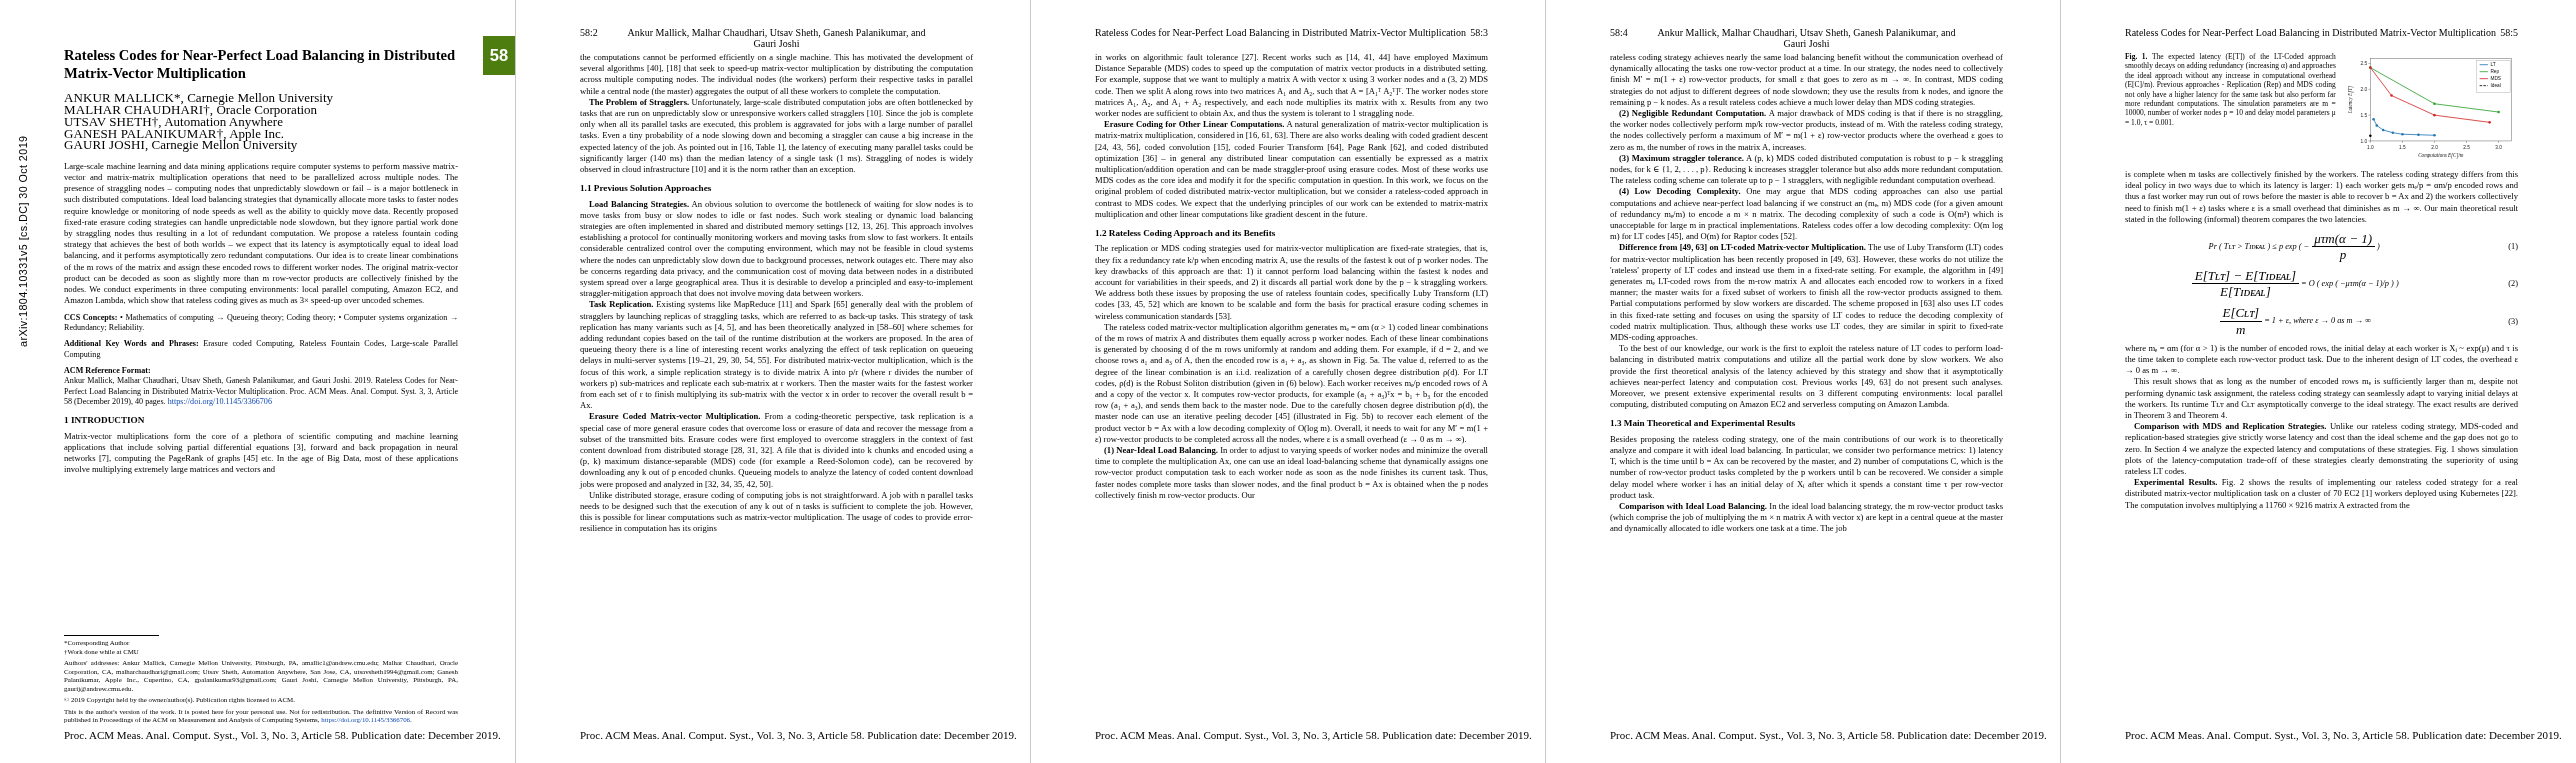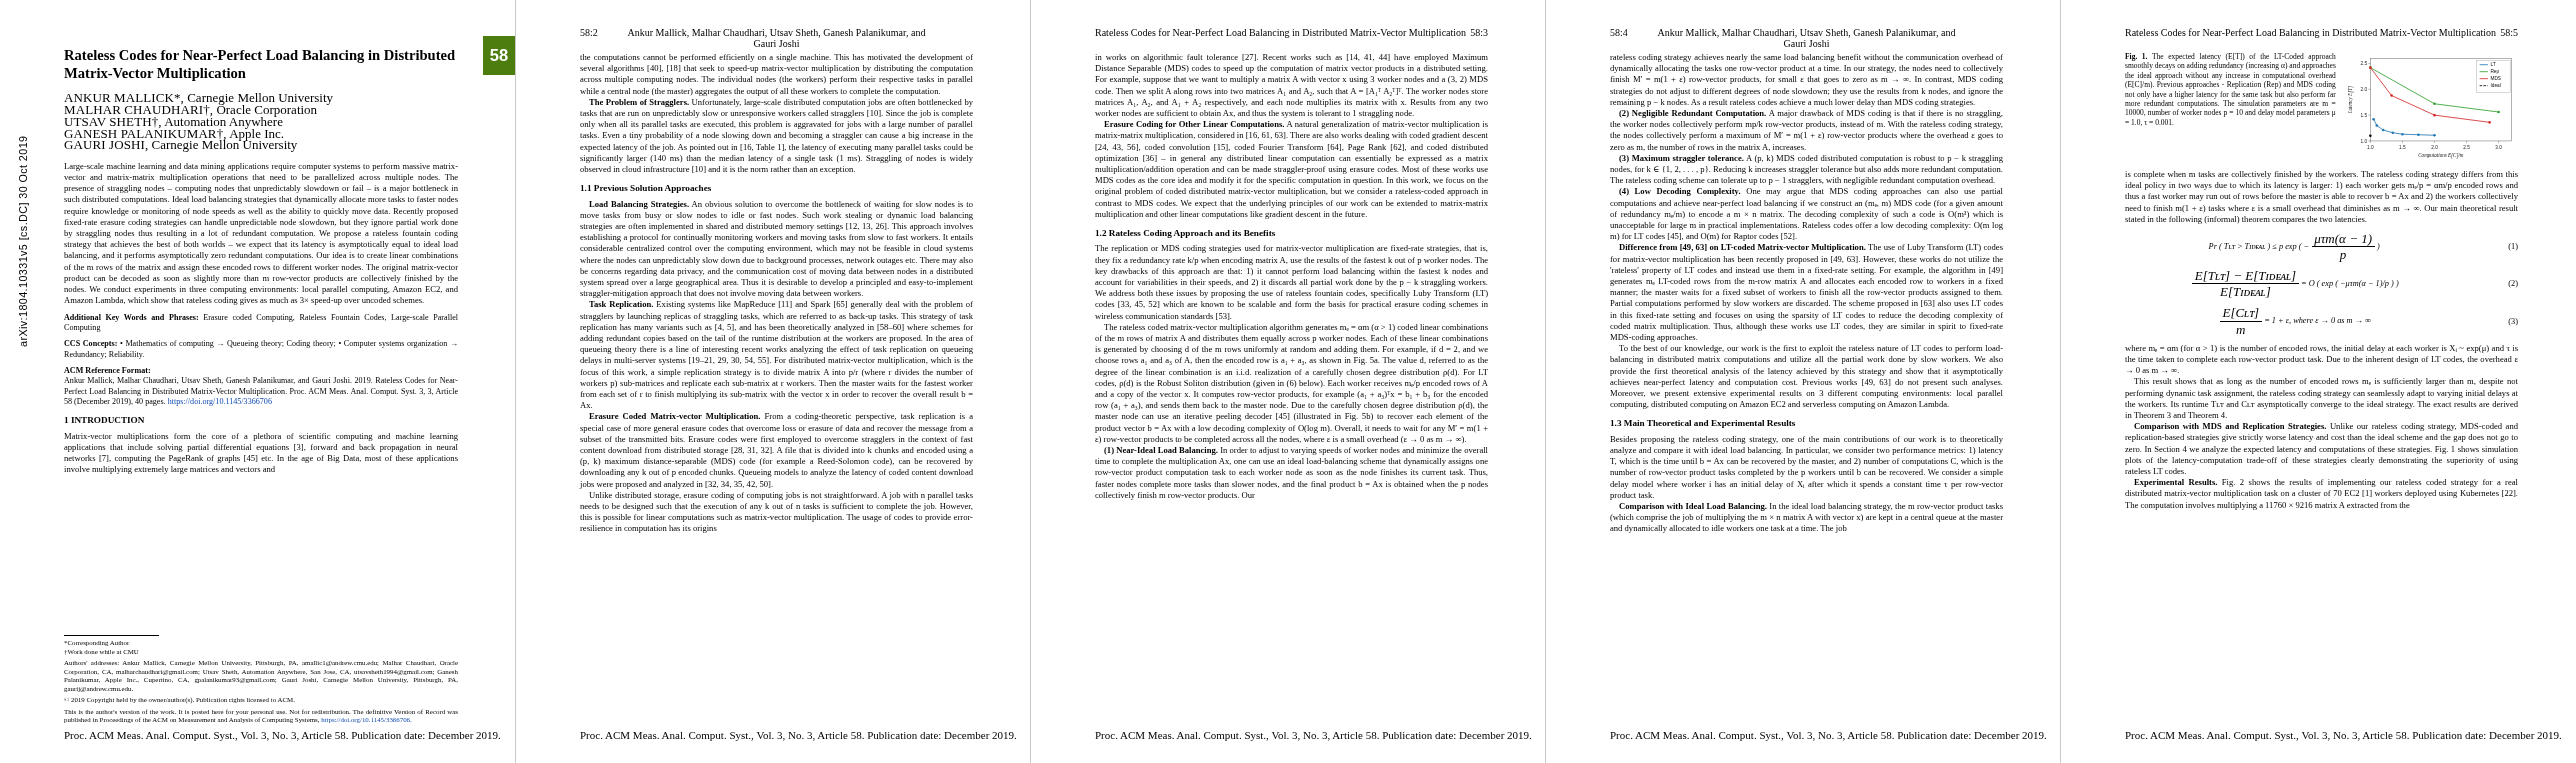--- a/index.html
+++ b/index.html
@@ -71,22 +71,22 @@
     <div class="body">
       <div class="title">Rateless Codes for Near-Perfect Load Balancing in Distributed Matrix-Vector Multiplication</div>
       <div>
         <div class="author"><span class="aname">ANKUR MALLICK*,</span> <span class="aff">Carnegie Mellon University</span></div>
         <div class="author"><span class="aname">MALHAR CHAUDHARI†,</span> <span class="aff">Oracle Corporation</span></div>
         <div class="author"><span class="aname">UTSAV SHETH†,</span> <span class="aff">Automation Anywhere</span></div>
         <div class="author"><span class="aname">GANESH PALANIKUMAR†,</span> <span class="aff">Apple Inc.</span></div>
         <div class="author"><span class="aname">GAURI JOSHI,</span> <span class="aff">Carnegie Mellon University</span></div>
       </div>
       <p class="para noindent abstract">Large-scale machine learning and data mining applications require computer systems to perform massive matrix-vector and matrix-matrix multiplication operations that need to be parallelized across multiple nodes. The presence of straggling nodes – computing nodes that unpredictably slowdown or fail – is a major bottleneck in such distributed computations. Ideal load balancing strategies that dynamically allocate more tasks to faster nodes require knowledge or monitoring of node speeds as well as the ability to quickly move data. Recently proposed fixed-rate erasure coding strategies can handle unpredictable node slowdown, but they ignore partial work done by straggling nodes thus resulting in a lot of redundant computation. We propose a rateless fountain coding strategy that achieves the best of both worlds – we expect that its latency is asymptotically equal to ideal load balancing, and it performs asymptotically zero redundant computations. Our idea is to create linear combinations of the m rows of the matrix and assign these encoded rows to different worker nodes. The original matrix-vector product can be decoded as soon as slightly more than m row-vector products are collectively finished by the nodes. We conduct experiments in three computing environments: local parallel computing, Amazon EC2, and Amazon Lambda, which show that rateless coding gives as much as 3× speed-up over uncoded schemes.</p>
+      <p class="para meta"><span class="lead">CCS Concepts: </span><span>• Mathematics of computing → Queueing theory; Coding theory; • Computer systems organization → Redundancy; Reliability.</span></p>
       <p class="para meta"><span class="lead">Additional Key Words and Phrases: </span><span>Erasure coded Computing, Rateless Fountain Codes, Large-scale Parallel Computing</span></p>
-      <p class="para meta"><span class="lead">CCS Concepts: </span><span>• Mathematics of computing → Queueing theory; Coding theory; • Computer systems organization → Redundancy; Reliability.</span></p>
       <p class="para acmlabel">ACM Reference Format:</p>
       <p class="para meta"><span>Ankur Mallick, Malhar Chaudhari, Utsav Sheth, Ganesh Palanikumar, and Gauri Joshi. 2019. Rateless Codes for Near-Perfect Load Balancing in Distributed Matrix-Vector Multiplication. Proc. ACM Meas. Anal. Comput. Syst. 3, 3, Article 58 (December 2019), 40 pages. </span><span class="link">https://doi.org/10.1145/3366706</span></p>
       <div class="sec">1   INTRODUCTION</div>
       <p class="para noindent">Matrix-vector multiplications form the core of a plethora of scientific computing and machine learning applications that include solving partial differential equations [3], forward and back propagation in neural networks [7], computing the PageRank of graphs [45] etc. In the age of Big Data, most of these applications involve multiplying extremely large matrices and vectors and</p>
     </div>
     <div class="fnblock">
       <div class="fnsep"></div>
       <p class="fnline">*Corresponding Author</p>
       <p class="fnline">†Work done while at CMU</p>
       <p class="fnpara">Authors' addresses: Ankur Mallick, Carnegie Mellon University, Pittsburgh, PA, amallic1@andrew.cmu.edu; Malhar Chaudhari, Oracle Corporation, CA, malharchaudhari@gmail.com; Utsav Sheth, Automation Anywhere, San Jose, CA, utsavsheth1994@gmail.com; Ganesh Palanikumar, Apple Inc., Cupertino, CA, gpalanikumar93@gmail.com; Gauri Joshi, Carnegie Mellon University, Pittsburgh, PA, gaurij@andrew.cmu.edu.</p>

